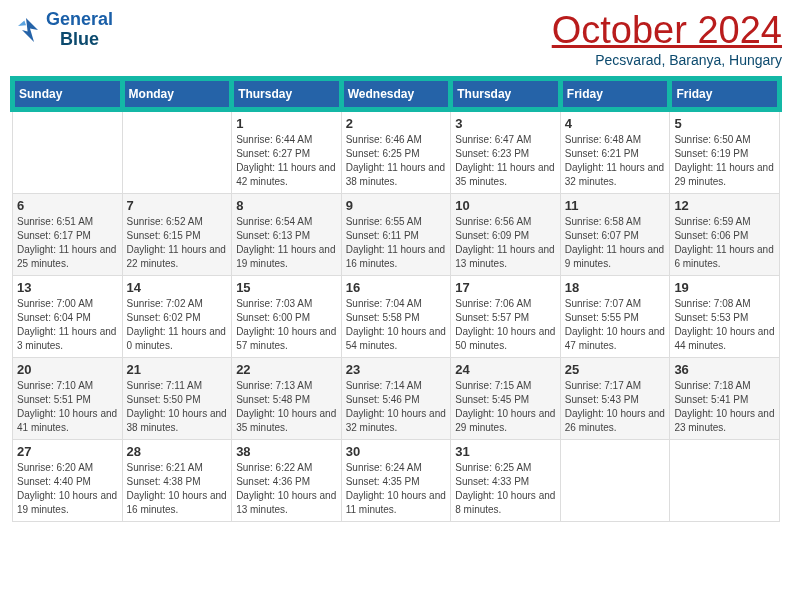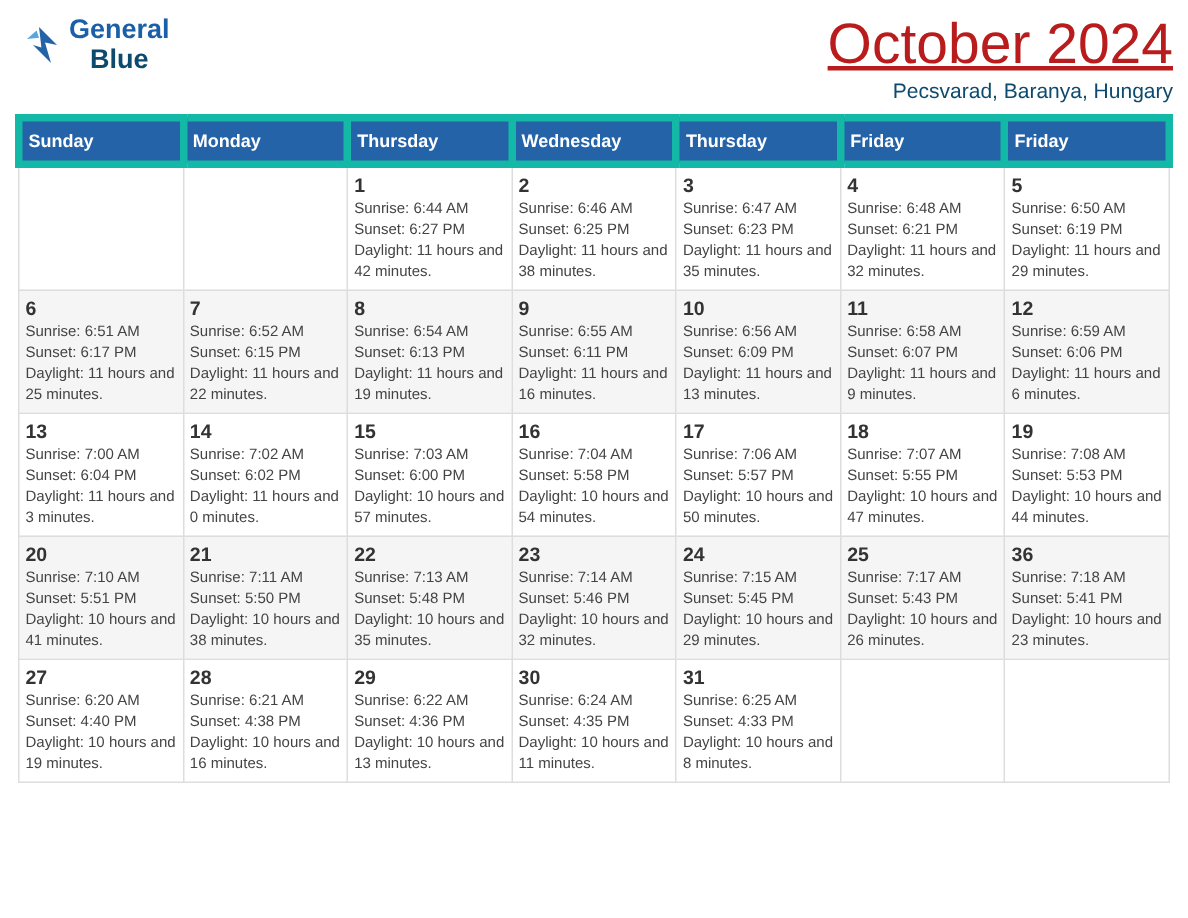--- a/index.html
+++ b/index.html
@@ -295,21 +295,21 @@
 Sunset: 4:40 PM
 Daylight: 10 hours and 19 minutes.</div>
         </td>
         <td>
           <div class="day-number">28</div>
           <div class="cell-info">Sunrise: 6:21 AM
 Sunset: 4:38 PM
 Daylight: 10 hours and 16 minutes.</div>
         </td>
         <td>
-          <div class="day-number">29</div>
+          <div class="day-number">38</div>
           <div class="cell-info">Sunrise: 6:22 AM
 Sunset: 4:36 PM
 Daylight: 10 hours and 13 minutes.</div>
         </td>
         <td>
           <div class="day-number">30</div>
           <div class="cell-info">Sunrise: 6:24 AM
 Sunset: 4:35 PM
 Daylight: 10 hours and 11 minutes.</div>
         </td>

